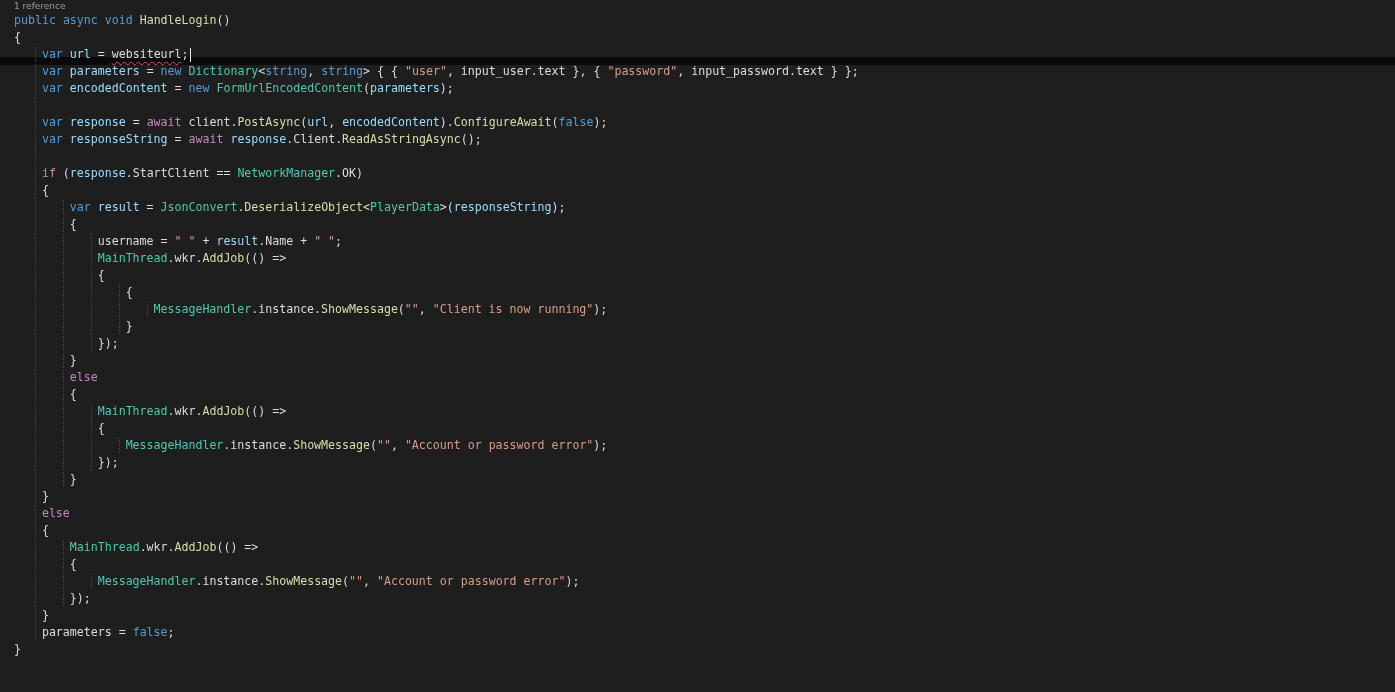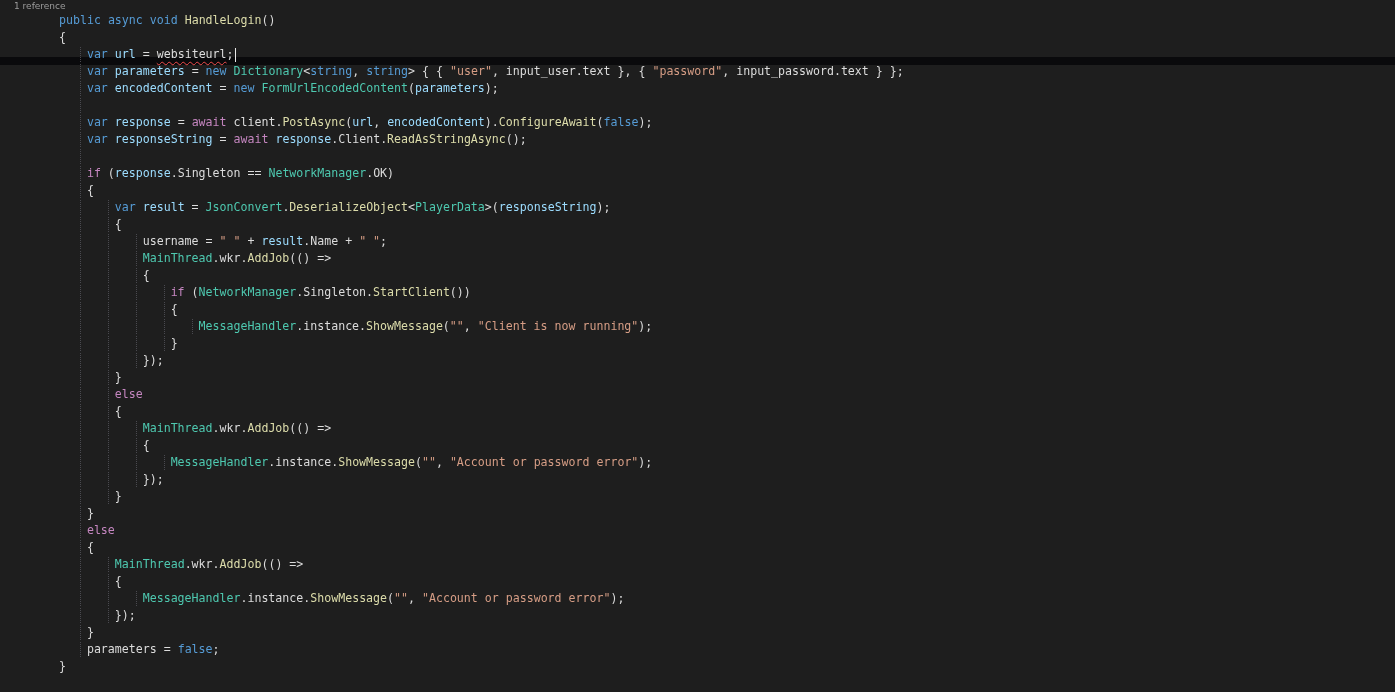--- a/index.html
+++ b/index.html
@@ -8,21 +8,21 @@
     position:relative;width:1395px;height:492px;background:#1e1e1e;
     font-family:"DejaVu Sans Mono","Liberation Mono",monospace;
     font-size:11.6px;line-height:17px;color:#dcdcdc;
   }
   .codelens{
     position:absolute;top:0;left:14px;height:12px;line-height:12px;
     font-family:"DejaVu Sans","Liberation Sans",sans-serif;
     font-size:9px;color:#9b9b9b;cursor:pointer;
   }
   .hlband{position:absolute;left:0;right:0;top:57px;height:8px;background:#0a0a0c;z-index:0;}
-  .lines{position:absolute;top:12px;left:0;right:4px;z-index:1;margin-left:45px;}
+  .lines{position:absolute;top:12px;left:0;right:4px;z-index:1;}
   .line{height:17px;white-space:pre;padding-left:14px;position:relative;}
   .ind{display:inline-block;width:4ch;height:17px;vertical-align:top;position:relative;}
   .ind::after{
     content:"";position:absolute;left:3ch;top:1px;bottom:1px;width:0;
     border-left:1px dotted #4a4a50;
   }
   .tp{color:#dcdcdc;}               
   .tk{color:#569cd6;}               
   .tc{color:#c586c0;}               
   .tt{color:#4ec9b0;}               
@@ -50,28 +50,27 @@
   <div class="lines">
       <div class="line"><span class="tk">public</span><span class="tp"> </span><span class="tk">async</span><span class="tp"> </span><span class="tk">void</span><span class="tp"> </span><span class="tm">HandleLogin</span><span class="tp">()</span></div>
       <div class="line"><span class="tp">{</span></div>
       <div class="line"><span class="ind"></span><span class="tk">var</span><span class="tp"> </span><span class="tv">url</span><span class="tp"> = </span><span class="te">websiteurl</span><span class="tp">;</span><span class="caret"></span></div>
       <div class="line"><span class="ind"></span><span class="tk">var</span><span class="tp"> </span><span class="tv">parameters</span><span class="tp"> = </span><span class="tk">new</span><span class="tp"> </span><span class="tt">Dictionary</span><span class="tp">&lt;</span><span class="tk">string</span><span class="tp">, </span><span class="tk">string</span><span class="tp">&gt; { { </span><span class="ts">"user"</span><span class="tp">, input_user.text }, { </span><span class="ts">"password"</span><span class="tp">, input_password.text } };</span></div>
       <div class="line"><span class="ind"></span><span class="tk">var</span><span class="tp"> </span><span class="tv">encodedContent</span><span class="tp"> = </span><span class="tk">new</span><span class="tp"> </span><span class="tt">FormUrlEncodedContent</span><span class="tp">(</span><span class="tv">parameters</span><span class="tp">);</span></div>
       <div class="line"><span class="ind"></span></div>
       <div class="line"><span class="ind"></span><span class="tk">var</span><span class="tp"> </span><span class="tv">response</span><span class="tp"> = </span><span class="tc">await</span><span class="tp"> client.</span><span class="tm">PostAsync</span><span class="tp">(</span><span class="tv">url</span><span class="tp">, </span><span class="tv">encodedContent</span><span class="tp">).</span><span class="tm">ConfigureAwait</span><span class="tp">(</span><span class="tk">false</span><span class="tp">);</span></div>
       <div class="line"><span class="ind"></span><span class="tk">var</span><span class="tp"> </span><span class="tv">responseString</span><span class="tp"> = </span><span class="tc">await</span><span class="tp"> </span><span class="tv">response</span><span class="tp">.Client.</span><span class="tm">ReadAsStringAsync</span><span class="tp">();</span></div>
       <div class="line"><span class="ind"></span></div>
-      <div class="line"><span class="ind"></span><span class="tc">if</span><span class="tp"> (</span><span class="tv">response</span><span class="tp">.Singleton == </span><span class="tt">NetworkManager</span><span class="tp">.OK)</span></div>
+      <div class="line"><span class="ind"></span><span class="tc">if</span><span class="tp"> (</span><span class="tv">response</span><span class="tp">.StartClient == </span><span class="tt">NetworkManager</span><span class="tp">.OK)</span></div>
       <div class="line"><span class="ind"></span><span class="tp">{</span></div>
       <div class="line"><span class="ind"></span><span class="ind"></span><span class="tk">var</span><span class="tp"> </span><span class="tv">result</span><span class="tp"> = </span><span class="tt">JsonConvert</span><span class="tp">.</span><span class="tm">DeserializeObject</span><span class="tp">&lt;</span><span class="tt">PlayerData</span><span class="tp">&gt;(</span><span class="tv">responseString</span><span class="tp">);</span></div>
       <div class="line"><span class="ind"></span><span class="ind"></span><span class="tp">{</span></div>
       <div class="line"><span class="ind"></span><span class="ind"></span><span class="ind"></span><span class="tp">username = </span><span class="ts">" "</span><span class="tp"> + </span><span class="tv">result</span><span class="tp">.Name + </span><span class="ts">" "</span><span class="tp">;</span></div>
       <div class="line"><span class="ind"></span><span class="ind"></span><span class="ind"></span><span class="tt">MainThread</span><span class="tp">.wkr.</span><span class="tm">AddJob</span><span class="tp">(() =&gt;</span></div>
       <div class="line"><span class="ind"></span><span class="ind"></span><span class="ind"></span><span class="tp">{</span></div>
-      <div class="line"><span class="ind"></span><span class="ind"></span><span class="ind"></span><span class="ind"></span><span class="tc">if</span><span class="tp"> (</span><span class="tt">NetworkManager</span><span class="tp">.Singleton.</span><span class="tm">StartClient</span><span class="tp">())</span></div>
       <div class="line"><span class="ind"></span><span class="ind"></span><span class="ind"></span><span class="ind"></span><span class="tp">{</span></div>
       <div class="line"><span class="ind"></span><span class="ind"></span><span class="ind"></span><span class="ind"></span><span class="ind"></span><span class="tt">MessageHandler</span><span class="tp">.instance.</span><span class="tm">ShowMessage</span><span class="tp">(</span><span class="ts">""</span><span class="tp">, </span><span class="ts">"Client is now running"</span><span class="tp">);</span></div>
       <div class="line"><span class="ind"></span><span class="ind"></span><span class="ind"></span><span class="ind"></span><span class="tp">}</span></div>
       <div class="line"><span class="ind"></span><span class="ind"></span><span class="ind"></span><span class="tp">});</span></div>
       <div class="line"><span class="ind"></span><span class="ind"></span><span class="tp">}</span></div>
       <div class="line"><span class="ind"></span><span class="ind"></span><span class="tc">else</span></div>
       <div class="line"><span class="ind"></span><span class="ind"></span><span class="tp">{</span></div>
       <div class="line"><span class="ind"></span><span class="ind"></span><span class="ind"></span><span class="tt">MainThread</span><span class="tp">.wkr.</span><span class="tm">AddJob</span><span class="tp">(() =&gt;</span></div>
       <div class="line"><span class="ind"></span><span class="ind"></span><span class="ind"></span><span class="tp">{</span></div>
       <div class="line"><span class="ind"></span><span class="ind"></span><span class="ind"></span><span class="ind"></span><span class="tt">MessageHandler</span><span class="tp">.instance.</span><span class="tm">ShowMessage</span><span class="tp">(</span><span class="ts">""</span><span class="tp">, </span><span class="ts">"Account or password error"</span><span class="tp">);</span></div>

